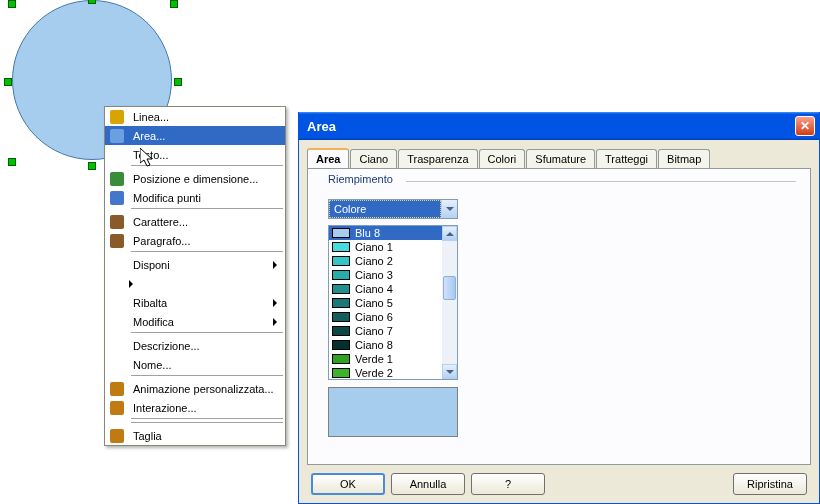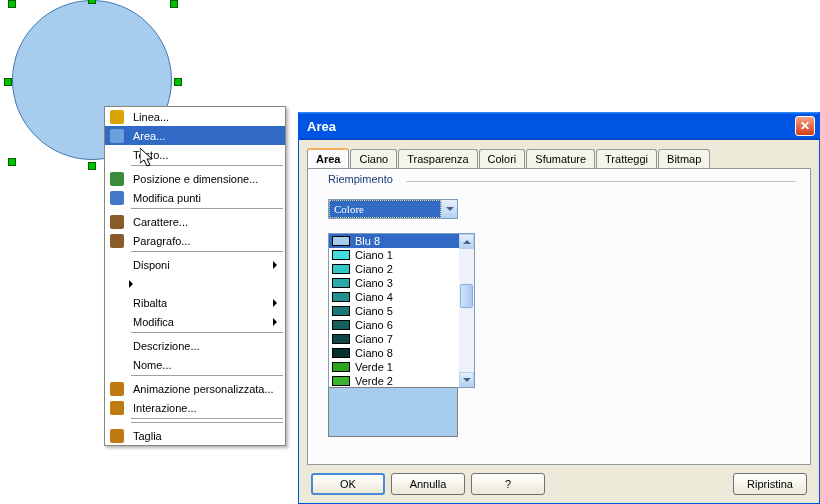--- a/index.html
+++ b/index.html
@@ -181,42 +181,41 @@
     display: flex;
     border: 1px solid #7f9db9;
     background: #fff;
   }
   .combo .sel-val {
     flex: 1;
     background: #316ac5;
     color: #fff;
     padding: 2px 4px;
     border: 1px dotted #e2d47a;
-    font-family: Liberation Serif, serif;
   }
   .combo .drop-btn {
     width: 16px;
     background: linear-gradient(to bottom, #e7f0fb, #b3d1f2);
     border-left: 1px solid #b3d1f2;
     display: flex;
     align-items: center;
     justify-content: center;
   }
   .caret-down {
     width: 0; height: 0;
     border-left: 4px solid transparent;
     border-right: 4px solid transparent;
     border-top: 4px solid #4d6185;
   }
 
   .color-list {
     position: absolute;
-    top: 64px;
+    top: 56px;
     left: 20px;
-    width: 147px;
+    width: 130px;
     height: 155px;
     border: 1px solid #7f9db9;
     background: #fff;
     display: flex;
   }
   .color-items {
     flex: 1;
     overflow: hidden;
   }
   .color-item {

